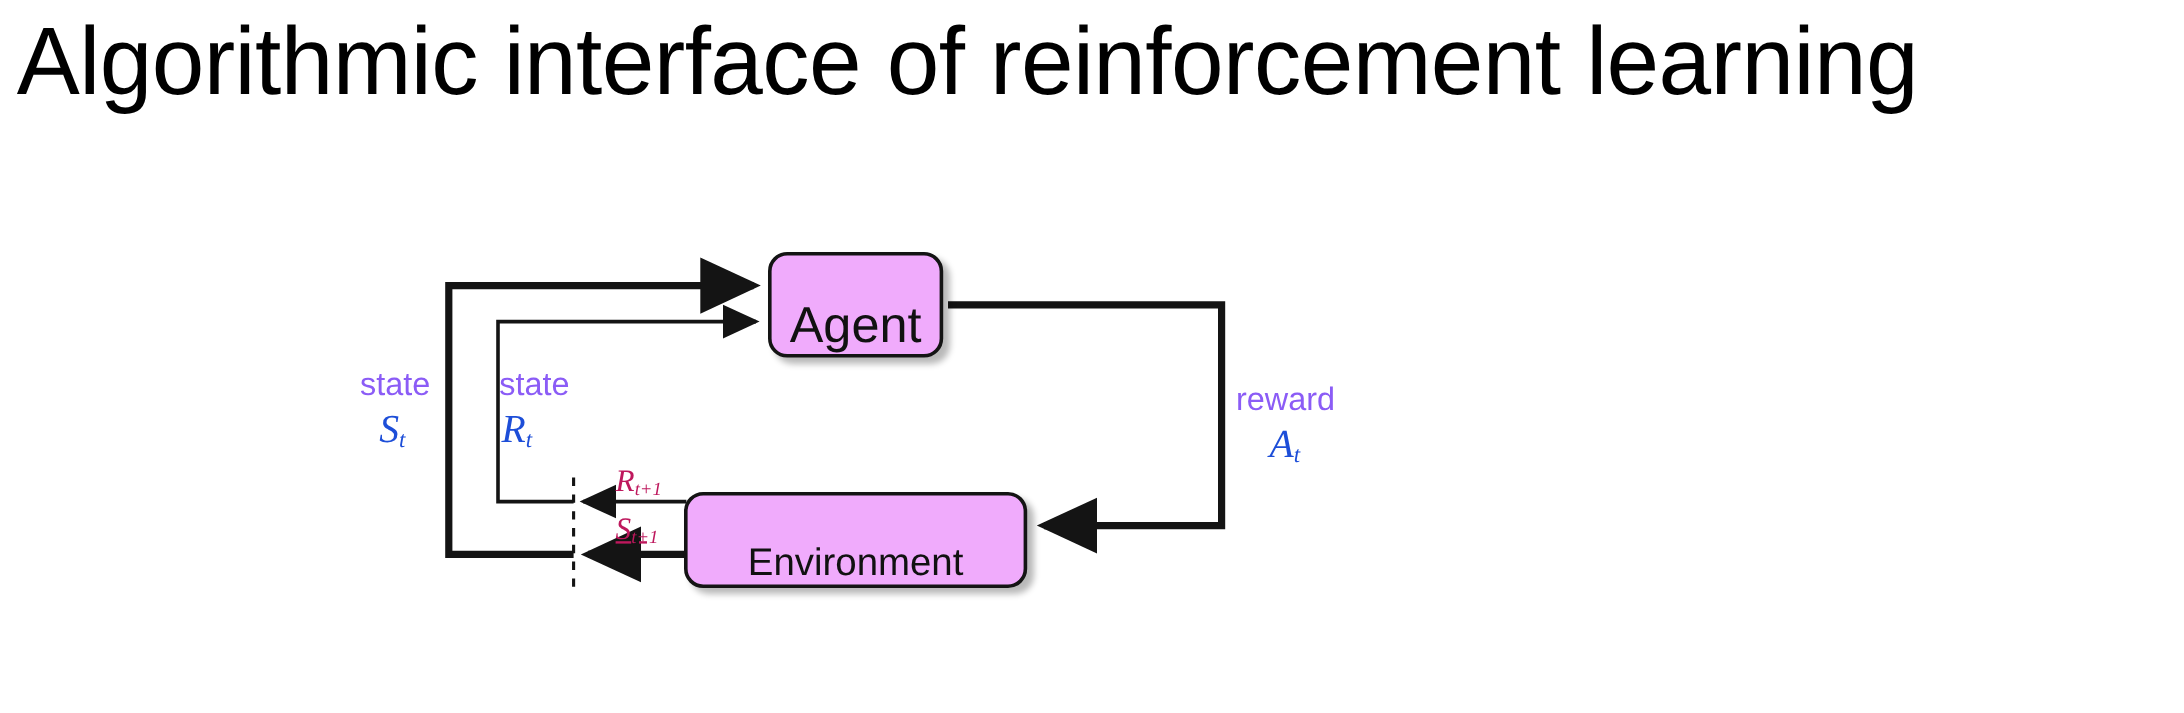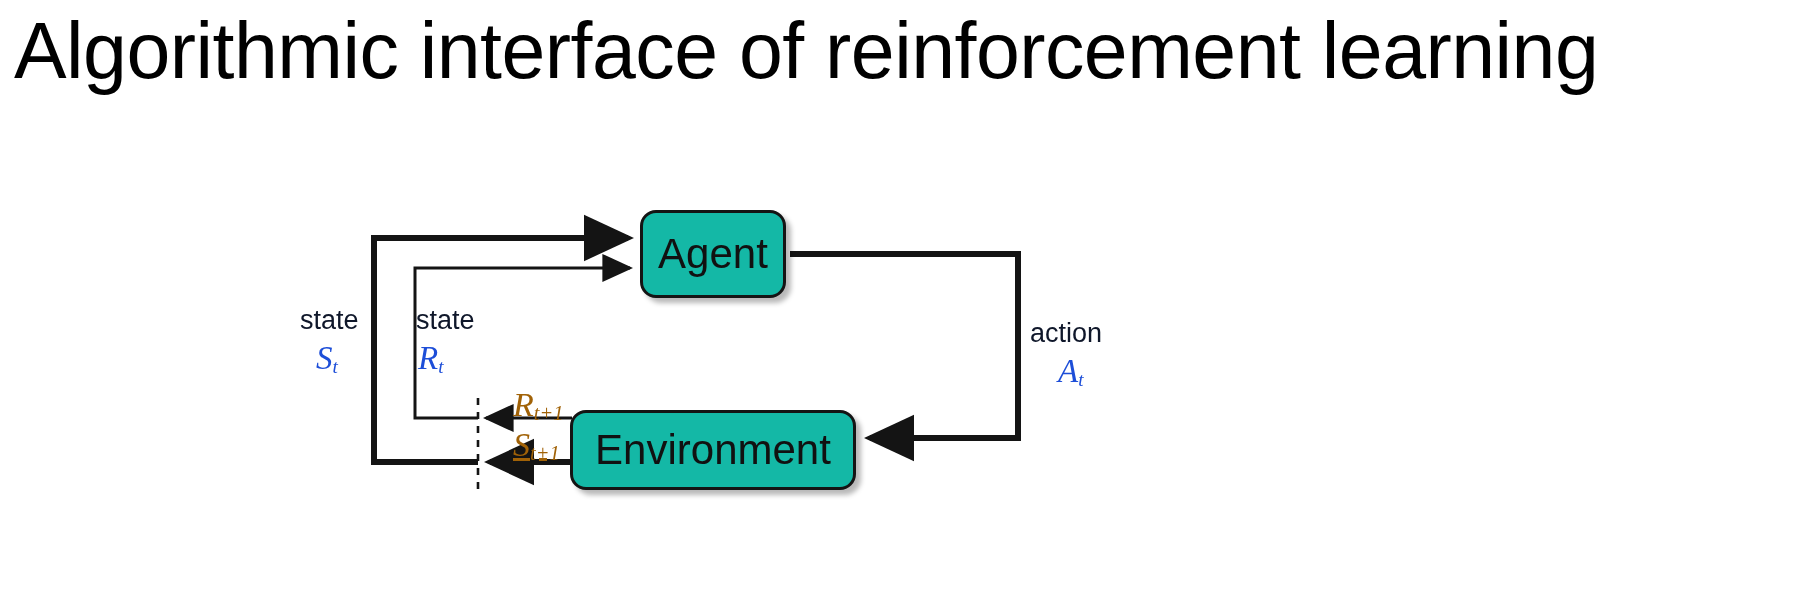--- a/index.html
+++ b/index.html
@@ -47,52 +47,52 @@
     top: 0;
     width: 1500px;
     height: 380px;
     overflow: visible;
   }
 
   
   .node-box {
     position: absolute;
     box-sizing: border-box;
-    background: #14b8a6;
+    background: #f0abfc;
     border: 3px solid #141414;
     border-radius: 16px;
     box-shadow: 5px 5px 5px rgba(0,0,0,0.28);
     display: flex;
-    align-items: center;
+    align-items: flex-end;
     justify-content: center;
     font-family: "Liberation Sans", sans-serif;
     color: #111111;
     z-index: 5;
   }
   #agent-box {
     left: 640px;
     top: 60px;
     width: 146px;
     height: 88px;
     font-size: 42px;
   }
   #environment-box {
     left: 570px;
     top: 260px;
     width: 286px;
     height: 80px;
-    font-size: 42px;
+    font-size: 32px;
   }
 
   
   .edge-label {
     position: absolute;
     font-family: "Liberation Sans", sans-serif;
     font-size: 27px;
-    color: #0f172a;
+    color: #8b5cf6;
     white-space: nowrap;
     z-index: 6;
   }
   .sym-label {
     position: absolute;
     font-family: "Liberation Serif", serif;
     font-style: italic;
     font-size: 33px;
     color: #1d4ed8;
     white-space: nowrap;
@@ -101,22 +101,22 @@
   .sym-label sub {
     font-size: 0.58em;
     font-style: italic;
     vertical-align: -0.22em;
     letter-spacing: 0.3px;
   }
   .sym-label-sm {
     position: absolute;
     font-family: "Liberation Serif", serif;
     font-style: italic;
-    font-size: 34px;
-    color: #a16207;
+    font-size: 26px;
+    color: #be185d;
     white-space: nowrap;
     z-index: 6;
   }
   .sym-label-sm sub {
     font-size: 0.6em;
     font-style: italic;
     vertical-align: -0.2em;
   }
 
   #label-state      { left: 300px; top: 155px; }
@@ -177,20 +177,20 @@
   <div id="environment-box" class="node-box">
     <span>Environment</span>
   </div>
 
   <div id="label-state" class="edge-label">state</div>
   <div id="label-state-sym" class="sym-label"><span>S</span><sub>t</sub></div>
 
   <div id="label-reward" class="edge-label">state</div>
   <div id="label-reward-sym" class="sym-label"><span>R</span><sub>t</sub></div>
 
-  <div id="label-action" class="edge-label">action</div>
+  <div id="label-action" class="edge-label">reward</div>
   <div id="label-action-sym" class="sym-label"><span>A</span><sub>t</sub></div>
 
   <div id="label-reward-next" class="sym-label-sm"><span>R</span><sub>t+1</sub></div>
 
   <div id="label-state-next" class="sym-label-sm"><span>S</span><sub>t+1</sub></div>
 
 </div>
 
 </body></html>

